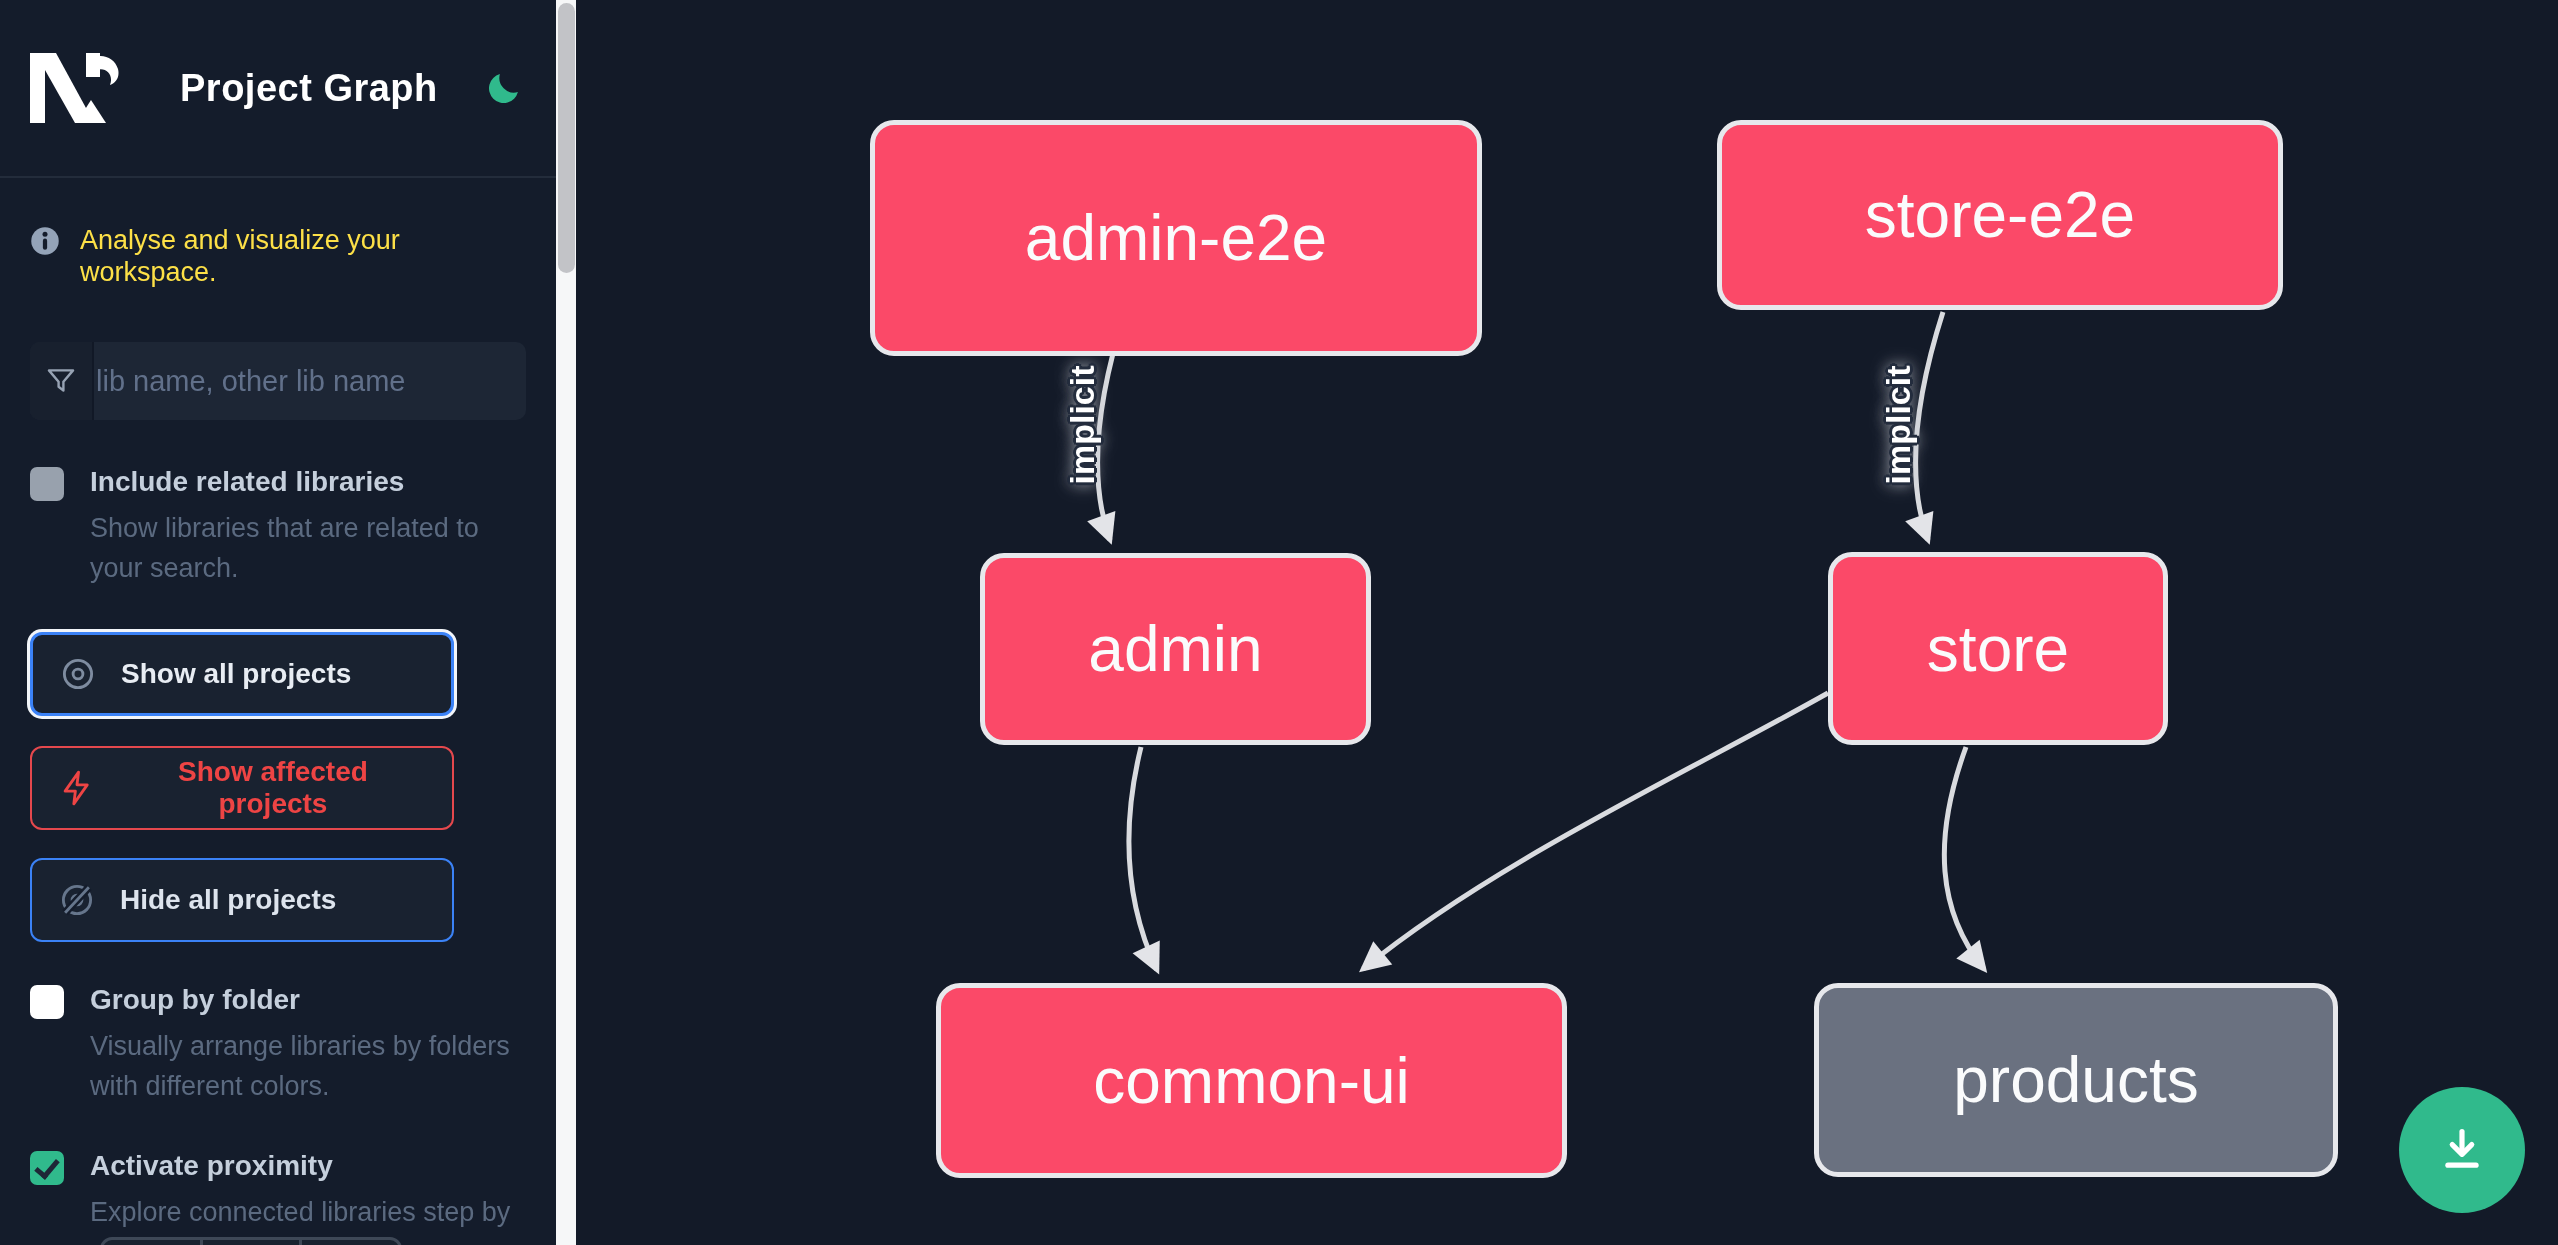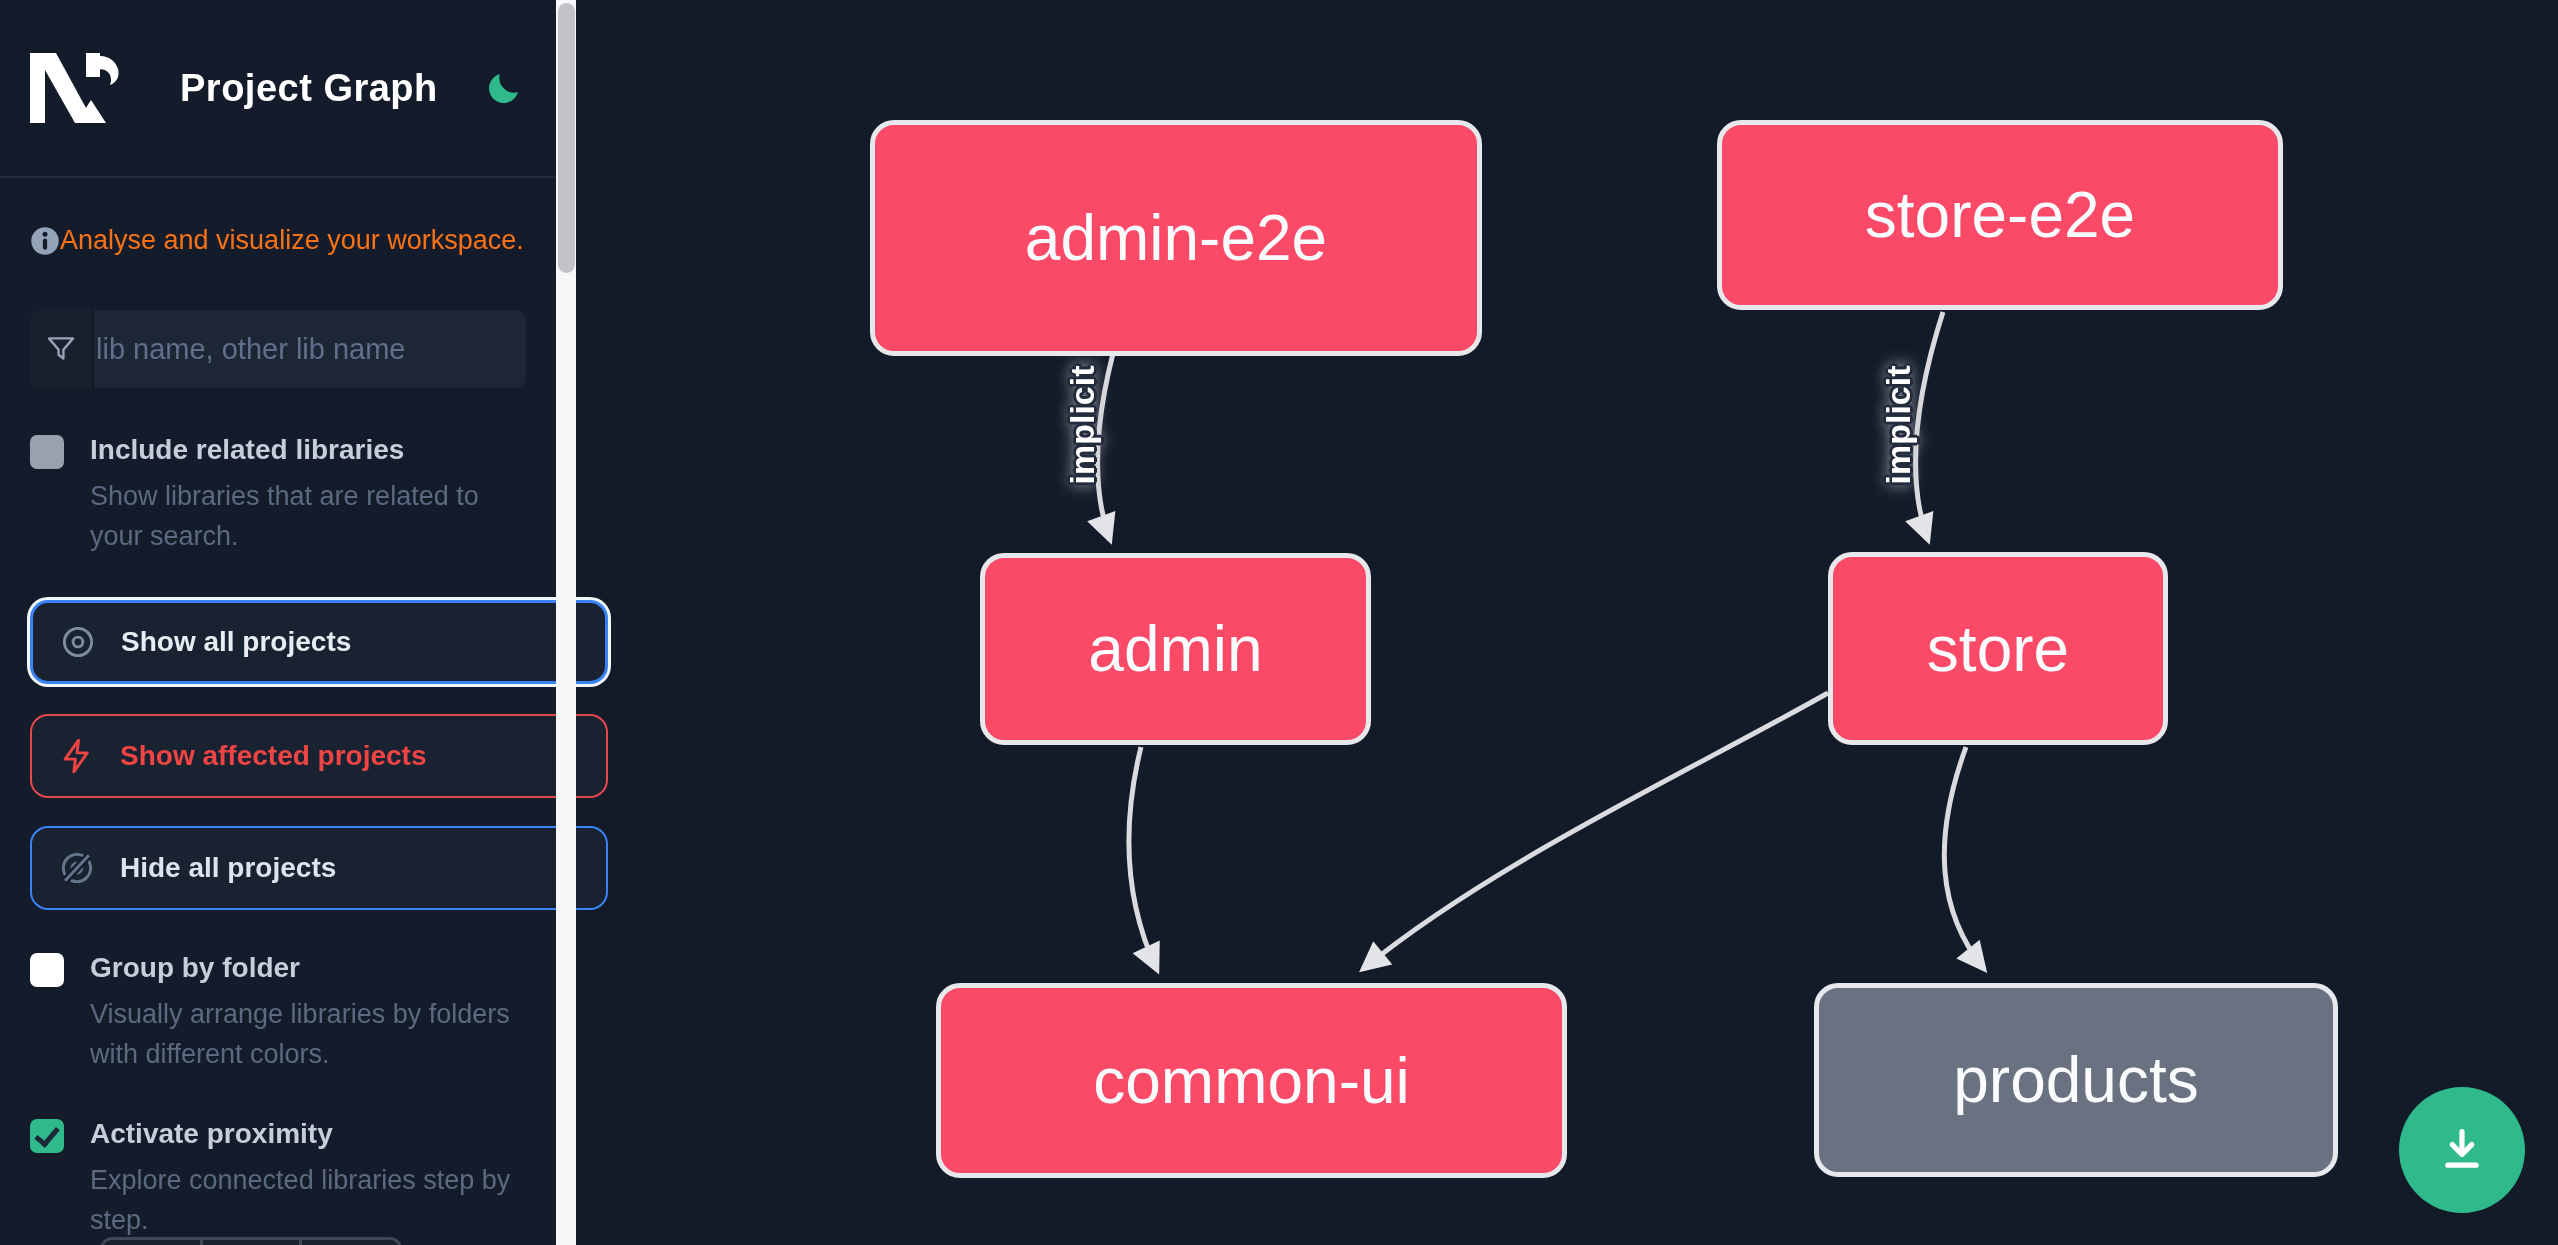--- a/index.html
+++ b/index.html
@@ -16,21 +16,21 @@
   }
   .side-header {
     height:178px; display:flex; align-items:center; padding:16px 30px;
     border-bottom:2px solid #232c3b;
   }
   .logo { width:96px; height:70px; flex:0 0 auto; }
   .app-title { color:#ffffff; font-size:38px; font-weight:700; margin-left:54px; letter-spacing:.5px; }
   .theme-toggle { margin-left:auto; width:44px; height:44px; display:flex; align-items:center; justify-content:center; cursor:pointer; }
   .intro { margin:46px 30px 0 30px; display:flex; align-items:flex-start; }
   .intro svg { flex:0 0 auto; margin-top:2px; }
-  .intro-text { color:#f97316; font-size:27px; line-height:32px; }
+  .intro-text { margin-left:20px; color:#fde047; font-size:27px; line-height:32px; }
   .search-box {
     margin:54px 30px 0 30px; height:78px; width:496px; background:#1d2635;
     border-radius:10px; display:flex; overflow:hidden; align-items:stretch;
   }
   .search-icon-cell {
     width:64px; background:#18202e; display:flex; align-items:center; justify-content:center;
     border-right:2px solid #111826;
   }
   .search-input {
     flex:1; background:transparent; border:none; outline:none;
@@ -46,21 +46,21 @@
   .cb.white { background:#ffffff; }
   .cb.checked { background:var(--accent_green,#2dbd8d); }
   .cb.checked::after {
     content:""; width:9px; height:18px; margin-top:-4px;
     border-right:5px solid #1e2737; border-bottom:5px solid #1e2737; transform:rotate(40deg);
   }
   .opt-text { margin-left:26px; width:446px; }
   .opt-label { color:#c5cfdc; font-size:28px; font-weight:700; line-height:36px; }
   .opt-desc  { color:#5b6a80; font-size:27px; line-height:40px; margin-top:8px; }
   .btn {
-    margin:0 30px; width:578px; height:84px; border-radius:18px; background:#192230;
+    margin:0 30px; width:424px; height:84px; border-radius:12px; background:#192230;
     display:flex; align-items:center; padding:0 26px; cursor:pointer;
   }
   .btn .lbl { margin-left:24px; font-size:28px; font-weight:600; }
   .btn-all { border:3px solid var(--focus_blue,#3b82f6); box-shadow:0 0 0 3px #f2f5f9; }
   .btn-all .lbl { color:#e8edf3; }
   .btn-affected { border:2px solid #e5484d; }
   .btn-affected .lbl { color:var(--warn_red,#ee4444);text-align:center; }
   .btn-hide { border:2px solid #3b82f6; }
   .btn-hide .lbl { color:#dde4ed; }
   .seg-control {

